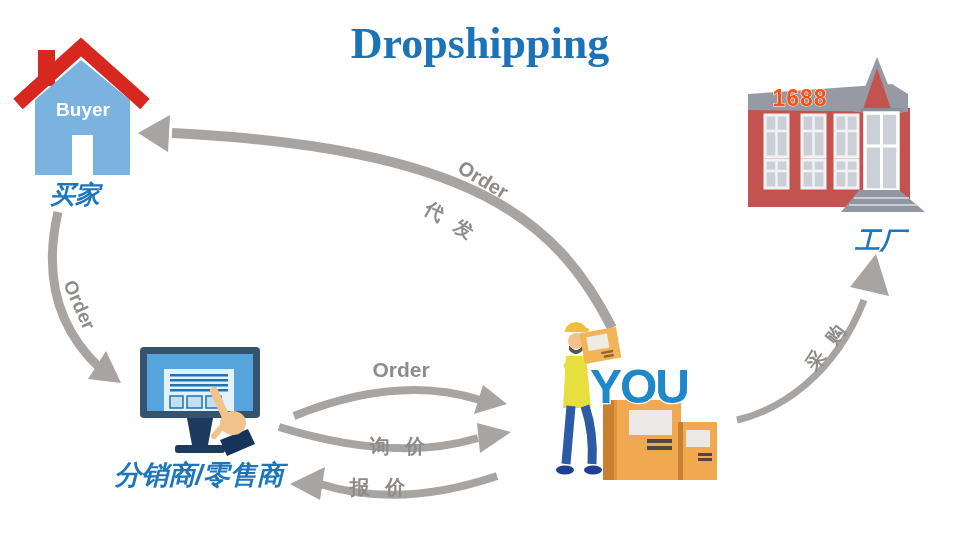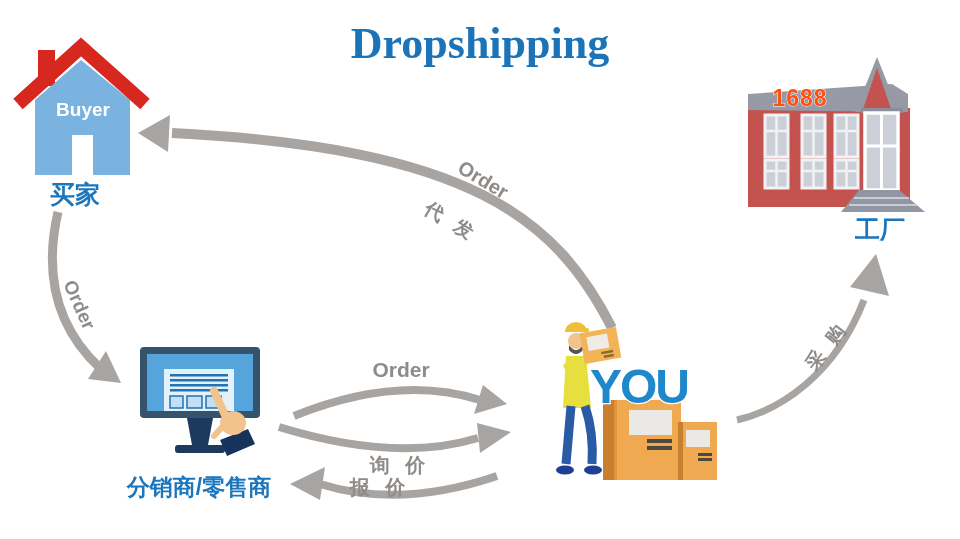--- a/index.html
+++ b/index.html
@@ -3,21 +3,21 @@
 <meta charset="utf-8">
 <style>
   html,body{margin:0;padding:0;background:#fff;}
   .canvas{position:relative;width:960px;height:539px;background:#ffffff;overflow:hidden;
           font-family:"Liberation Sans",sans-serif;}
   .abs{position:absolute;}
   #title{position:absolute;top:18px;left:0;width:960px;text-align:center;
          font-family:"Liberation Serif",serif;font-weight:bold;font-size:44px;
          color:#1B74B8;letter-spacing:0px;}
   .node-label{position:absolute;transform:translate(-50%,-50%);color:#1B76BC;
-              font-weight:bold;white-space:nowrap;}
+              font-weight:bold;white-space:nowrap;font-style:italic;}
   .arrow-label{position:absolute;color:#8F8B88;font-weight:bold;white-space:nowrap;}
   svg{display:block;}
   .layer-arrows{z-index:1;}
   .layer-icons{z-index:2;}
   .layer-text{z-index:3;}
 </style>
 </head>
 <body>
 
 <div class="canvas">
@@ -145,24 +145,24 @@
       <rect x="126" y="104" width="39" height="58" fill="#F0A851"></rect>
       <rect x="126" y="104" width="5" height="58" fill="#C8802F"></rect>
       <rect x="134" y="112" width="24" height="17" fill="#EBE9E6"></rect>
       <rect x="146" y="135" width="14" height="3" fill="#4E483F"></rect>
       <rect x="146" y="140" width="14" height="3" fill="#4E483F"></rect>
     </g>
     <text x="38" y="85" font-size="48" font-weight="bold" fill="#1F88CA" stroke="#FFFFFF" stroke-width="2.5" style="paint-order:stroke" letter-spacing="-2" font-family="Liberation Sans, sans-serif">YOU</text>
   </svg>
 
   <div class="node-label layer-text" style="left:75px;top:194px;font-size:25px">买家</div>
-  <div class="node-label layer-text" style="left:880px;top:229px;font-size:25px">工厂</div>
-  <div class="node-label layer-text" style="left:199px;top:487px;font-size:23px">分销商/零售商</div>
+  <div class="node-label layer-text" style="left:880px;top:240px;font-size:25px">工厂</div>
+  <div class="node-label layer-text" style="left:199px;top:475px;font-size:27px">分销商/零售商</div>
 
   <div class="arrow-label layer-text" style="left:483px;top:180px;font-size:20px;transform:translate(-50%,-50%) rotate(31deg)">Order</div>
   <div class="arrow-label layer-text" style="left:451px;top:222px;font-size:19px;letter-spacing:5px;transform:translate(-50%,-50%) rotate(31deg)">代 发</div>
   <div class="arrow-label layer-text" style="left:79px;top:305px;font-size:19px;transform:translate(-50%,-50%) rotate(66deg)">Order</div>
   <div class="arrow-label layer-text" style="left:401px;top:370px;font-size:21px;transform:translate(-50%,-50%)">Order</div>
-  <div class="arrow-label layer-text" style="left:400px;top:465px;font-size:20px;letter-spacing:5px;transform:translate(-50%,-50%)">询 价</div>
+  <div class="arrow-label layer-text" style="left:400px;top:446px;font-size:20px;letter-spacing:5px;transform:translate(-50%,-50%)">询 价</div>
   <div class="arrow-label layer-text" style="left:380px;top:487px;font-size:20px;letter-spacing:5px;transform:translate(-50%,-50%)">报 价</div>
   <div class="arrow-label layer-text" style="left:827px;top:346px;font-size:19px;letter-spacing:4px;transform:translate(-50%,-50%) rotate(-52deg)">采 购</div>
 
 </div>
 
 </body></html>

